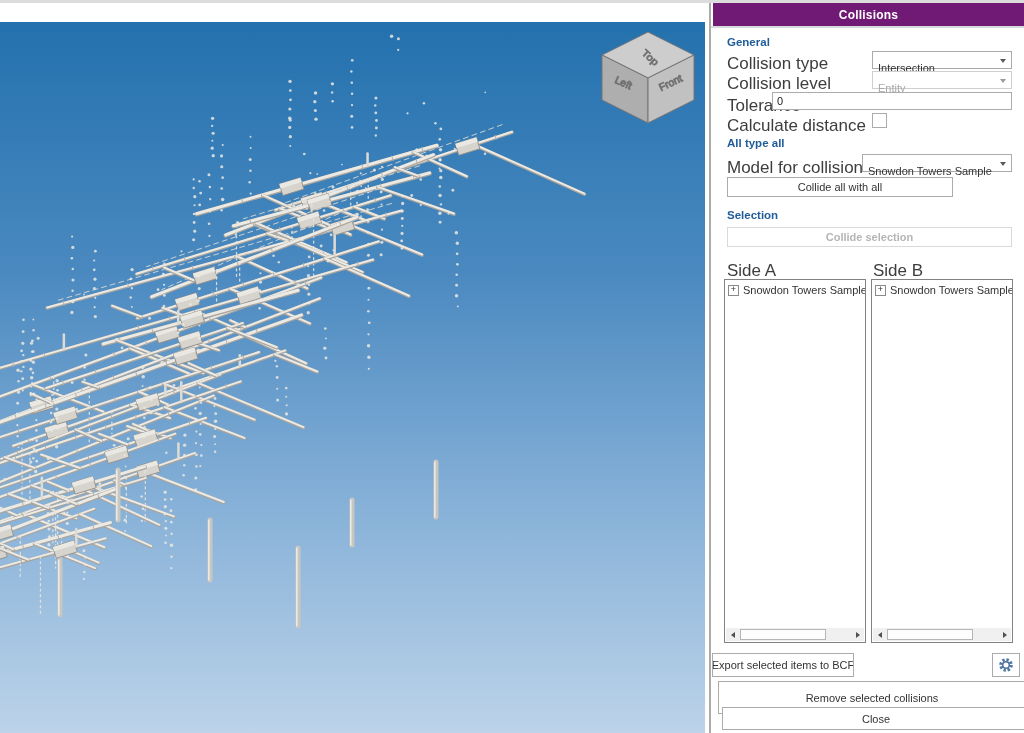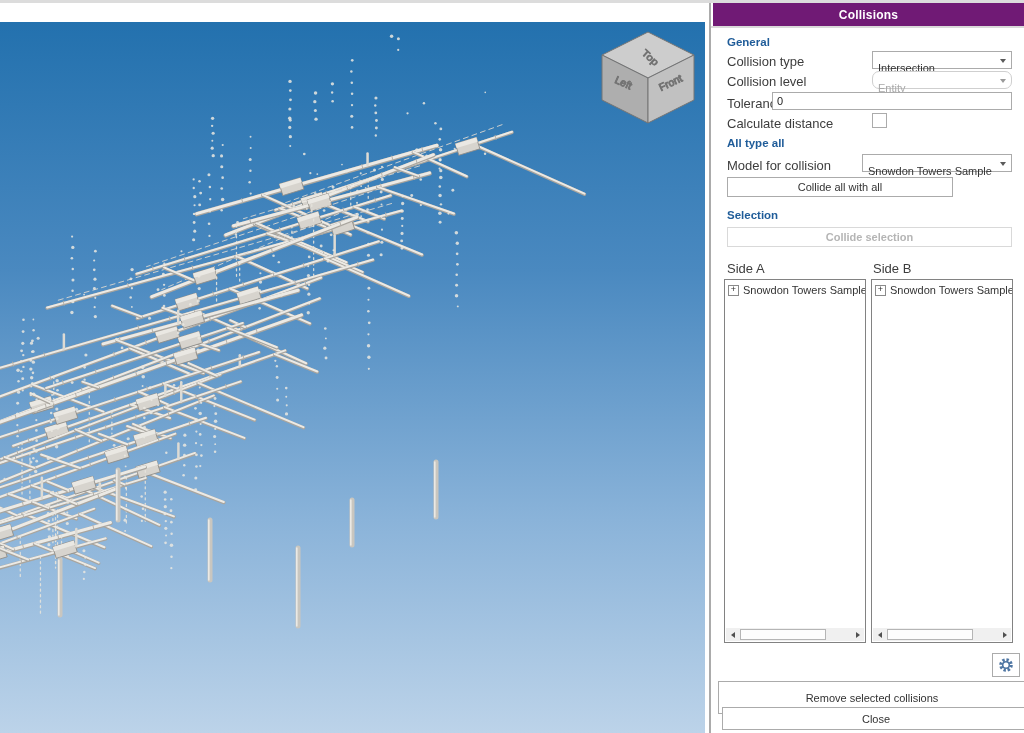--- a/index.html
+++ b/index.html
@@ -9,26 +9,26 @@
   
   .viewport{position:absolute;left:0;top:0;width:705px;height:733px;background:#fff;}
   .viewport svg{display:block;}
   
   .divider{position:absolute;left:709px;top:3px;bottom:0;width:2px;background:#ababab;}
   .panel{position:absolute;left:711px;top:0;width:313px;height:733px;background:#fff;}
   .panel-header{position:absolute;left:2px;right:0;top:3px;height:23px;display:flex;align-items:center;justify-content:center;
     color:#fff;font-size:12px;font-weight:bold;letter-spacing:.2px;}
   .header-underline{position:absolute;left:0;right:0;top:26px;height:2px;background:#d9d9d9;}
   .sec-head{position:absolute;left:16px;font-size:11.5px;font-weight:bold;}
-  .lbl{position:absolute;left:16px;font-size:13px;color:#3d3d3d;white-space:nowrap;}
+  .lbl{position:absolute;left:16px;font-size:17px;color:#3d3d3d;white-space:nowrap;}
   .combo{position:absolute;height:18px;border:1px solid #ababab;background:#fff;display:flex;align-items:center;
     padding:16px 16px 0 5px;font-size:11px;color:#333;box-sizing:border-box;cursor:default;}
   .combo .combo-text{white-space:nowrap;overflow:hidden;}
   .combo .arrow{position:absolute;right:5px;top:6.5px;width:0;height:0;border-left:3.5px solid transparent;border-right:3.5px solid transparent;border-top:4px solid #5a5a5a;}
-  .combo.disabled{color:#a8a8a8;border-color:#cfcfcf;border-radius:7px;}
+  .combo.disabled{color:#a8a8a8;border-color:#cfcfcf;}
   .combo.disabled .arrow{border-top-color:#9a9a9a;}
   .txtinput{position:absolute;height:18px;border:1px solid #ababab;background:#fff;font-size:11px;color:#222;
     padding:0 4px;box-sizing:border-box;font-family:inherit;outline:none;}
   .checkbox{position:absolute;width:15px;height:15px;border:1px solid #ababab;background:#fff;box-sizing:border-box;}
   .btn{position:absolute;background:#fff;border:1px solid #ababab;font-size:11px;color:#333;display:flex;align-items:center;
     justify-content:center;box-sizing:border-box;cursor:default;white-space:nowrap;overflow:hidden;}
   .btn.disabled{color:#b5b5b5;border-color:#d9d9d9;font-weight:bold;}
   .tree{position:absolute;background:#fff;border:1px solid #828282;box-sizing:border-box;overflow:hidden;}
   .tree-item{display:flex;align-items:center;gap:4px;padding:4px 1px 0 3px;font-size:11px;color:#333;white-space:nowrap;overflow:hidden;}
   .plusbox{width:9px;height:9px;border:1px solid #8a8a8a;background:#fff;flex:none;position:relative;}
@@ -996,20 +996,21 @@
         <div class="scroll-btn left">
             <span class="tri-l"></span>
           </div>
         <div class="thumb"></div>
         <div class="scroll-btn right">
             <span class="tri-r"></span>
           </div>
       </div>
     </div>
 
+    <div class="btn" style="left:1px;top:653px;width:142px;height:24px">Export selected items to BCF</div>
     <div class="btn" style="left:281px;top:653px;width:28px;height:24px">
       <svg width="18" height="18" viewBox="0 0 18 18">
         <circle cx="9" cy="9" r="5.2" fill="none" stroke="#4f76a3" stroke-width="3.2" stroke-dasharray="2.3 1.75"></circle>
         <circle cx="9" cy="9" r="3.3" fill="none" stroke="#4f76a3" stroke-width="1.6"></circle>
       </svg>
     </div>
     <div class="btn" style="left:7px;top:681px;width:308px;height:33px">Remove selected collisions</div>
     <div class="btn" style="left:11px;top:707px;width:308px;height:23px">Close</div>
   </div>
 

